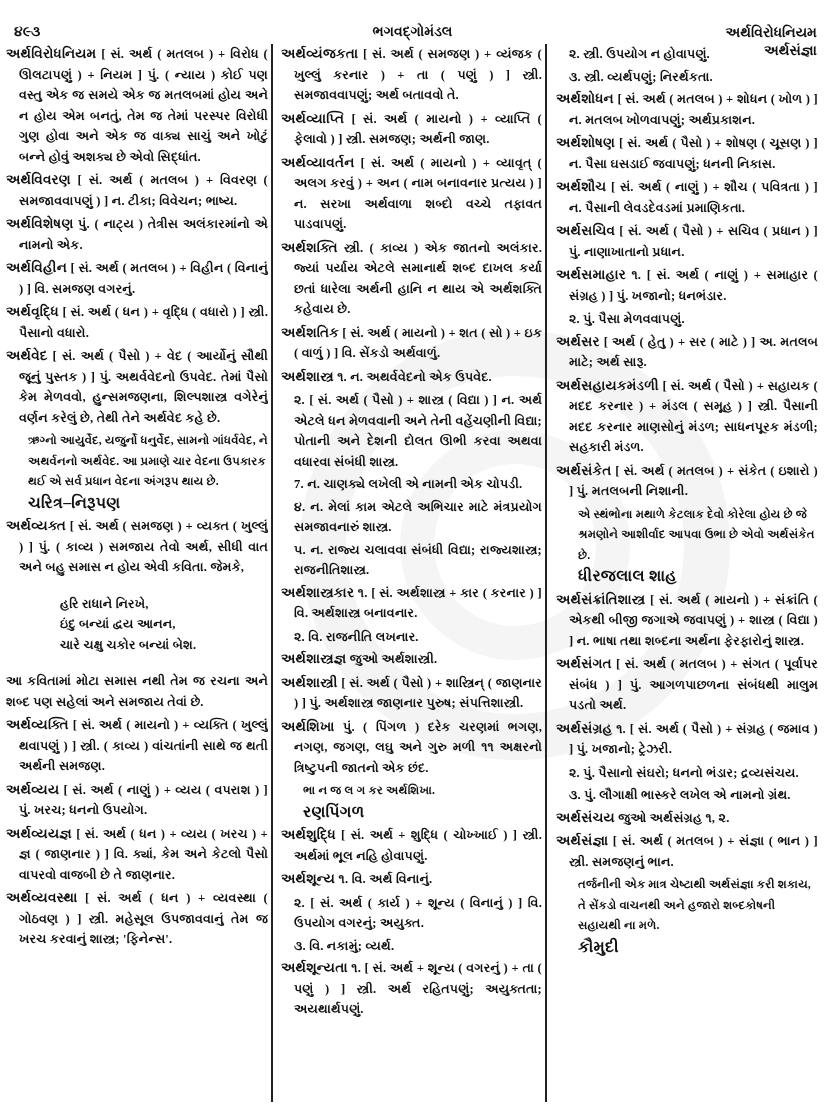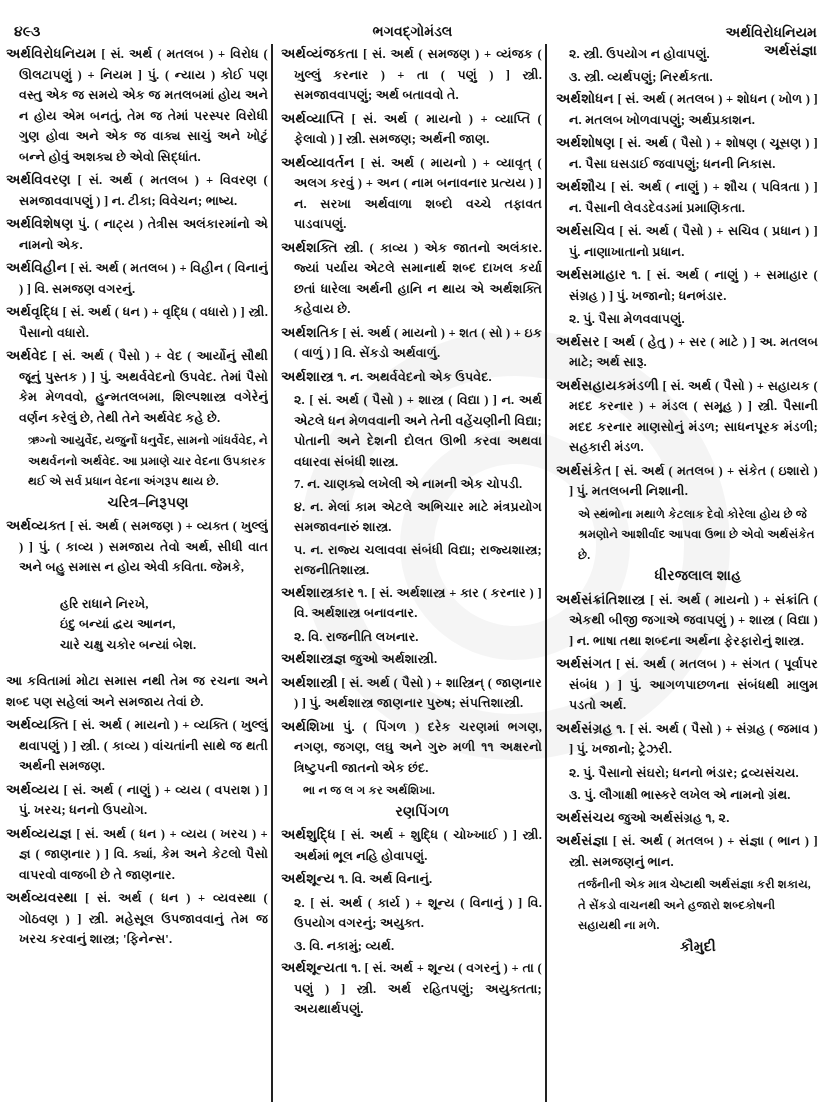--- a/index.html
+++ b/index.html
@@ -17,21 +17,21 @@
   .col1 { left: 6px; width: 262px; }
   .col2 { left: 281px; width: 261px; }
   .col3 { left: 556px; width: 262px; }
   .divider { position: absolute; top: 44px; width: 2px; background: #222; }
   .d1 { left: 271px; height: 1058px; }
   .d2 { left: 545px; height: 1058px; }
   .entry { margin: 0 0 3px 0; text-align: justify; padding-left: 13px; text-indent: -13px; }
   .hw { font-weight: 900; font-size: 13.6px; }
   .sub { padding-left: 13px; text-indent: 0; margin: 0 0 2px 0; }
   .quote { padding-left: 22px; text-indent: 0; font-size: 11.6px; margin: 2px 0 3px 0; }
-  .src { display: block; text-align: center; font-size: 14px; }
+  .src { display: block; text-align: left; font-size: 16px; }
   .poem { padding-left: 38px; margin: 16px; }
   .poem div { line-height: 20.5px; }
   .cont { padding-left: 0; text-indent: 0; }
 </style>
 </head>
 <body>
 
 <div class="header">
   <span class="page-num">૪૯૩</span>
   <span class="book-title">ભગવદ્ગોમંડલ</span>
@@ -46,21 +46,21 @@
 
 <div class="divider d1"></div>
 <div class="divider d2"></div>
 
 <div class="col col1">
     <div class="entry"><span class="hw">અર્થવિરોધનિયમ</span> <span>[ સં. અર્થ ( મતલબ ) + વિરોધ ( ઊલટાપણું ) + નિયમ ] પું. ( ન્યાય ) કોઈ પણ વસ્તુ એક જ સમયે એક જ મતલબમાં હોય અને ન હોય એમ બનતું, તેમ જ તેમાં પરસ્પર વિરોધી ગુણ હોવા અને એક જ વાક્ય સાચું અને ખોટું બન્ને હોવું અશક્ય છે એવો સિદ્ધાંત.</span></div>
     <div class="entry"><span class="hw">અર્થવિવરણ</span> <span>[ સં. અર્થ ( મતલબ ) + વિવરણ ( સમજાવવાપણું ) ] ન. ટીકા; વિવેચન; ભાષ્ય.</span></div>
     <div class="entry"><span class="hw">અર્થવિશેષણ</span> <span>પું. ( નાટ્ય ) તેત્રીસ અલંકારમાંનો એ નામનો એક.</span></div>
     <div class="entry"><span class="hw">અર્થવિહીન</span> <span>[ સં. અર્થ ( મતલબ ) + વિહીન ( વિનાનું ) ] વિ. સમજણ વગરનું.</span></div>
     <div class="entry"><span class="hw">અર્થવૃદ્ધિ</span> <span>[ સં. અર્થ ( ધન ) + વૃદ્ધિ ( વધારો ) ] સ્ત્રી. પૈસાનો વધારો.</span></div>
-    <div class="entry"><span class="hw">અર્થવેદ</span> <span>[ સં. અર્થ ( પૈસો ) + વેદ ( આર્યોનું સૌથી જૂનું પુસ્તક ) ] પું. અથર્વવેદનો ઉપવેદ. તેમાં પૈસો કેમ મેળવવો, હુન્મતલબમા, શિલ્પશાસ્ત્ર વગેરેનું વર્ણન કરેલું છે, તેથી તેને અર્થવેદ કહે છે.</span></div>
+    <div class="entry"><span class="hw">અર્થવેદ</span> <span>[ સં. અર્થ ( પૈસો ) + વેદ ( આર્યોનું સૌથી જૂનું પુસ્તક ) ] પું. અથર્વવેદનો ઉપવેદ. તેમાં પૈસો કેમ મેળવવો, હુન્સમજણના, શિલ્પશાસ્ત્ર વગેરેનું વર્ણન કરેલું છે, તેથી તેને અર્થવેદ કહે છે.</span></div>
     <div class="quote"><span>ઋગ્નો આયુર્વેદ, યજુર્નો ધનુર્વેદ, સામનો ગાંધર્વવેદ, ને અથર્વનનો અર્થવેદ. આ પ્રમાણે ચાર વેદના ઉપકારક થઈ એ સર્વ પ્રધાન વેદના અંગરૂપ થાય છે.</span><span class="src">ચરિત્ર–નિરૂપણ</span></div>
     <div class="entry"><span class="hw">અર્થવ્યક્ત</span> <span>[ સં. અર્થ ( સમજણ ) + વ્યક્ત ( ખુલ્લું ) ] પું. ( કાવ્ય ) સમજાય તેવો અર્થ, સીધી વાત અને બહુ સમાસ ન હોય એવી કવિતા. જેમકે,</span></div>
     <div class="poem">
       <div>હરિ રાધાને નિરખે,</div>
       <div>ઇંદુ બન્યાં દ્વય આનન,</div>
       <div>ચારે ચક્ષુ ચકોર બન્યાં બેશ.</div>
     </div>
     <div class="entry cont">આ કવિતામાં મોટા સમાસ નથી તેમ જ રચના અને શબ્દ પણ સહેલાં અને સમજાય તેવાં છે.</div>
     <div class="entry"><span class="hw">અર્થવ્યક્તિ</span> <span>[ સં. અર્થ ( માયનો ) + વ્યક્તિ ( ખુલ્લું થવાપણું ) ] સ્ત્રી. ( કાવ્ય ) વાંચતાંની સાથે જ થતી અર્થની સમજણ.</span></div>
     <div class="entry"><span class="hw">અર્થવ્યય</span> <span>[ સં. અર્થ ( નાણું ) + વ્યય ( વપરાશ ) ] પું. ખરચ; ધનનો ઉપયોગ.</span></div>

